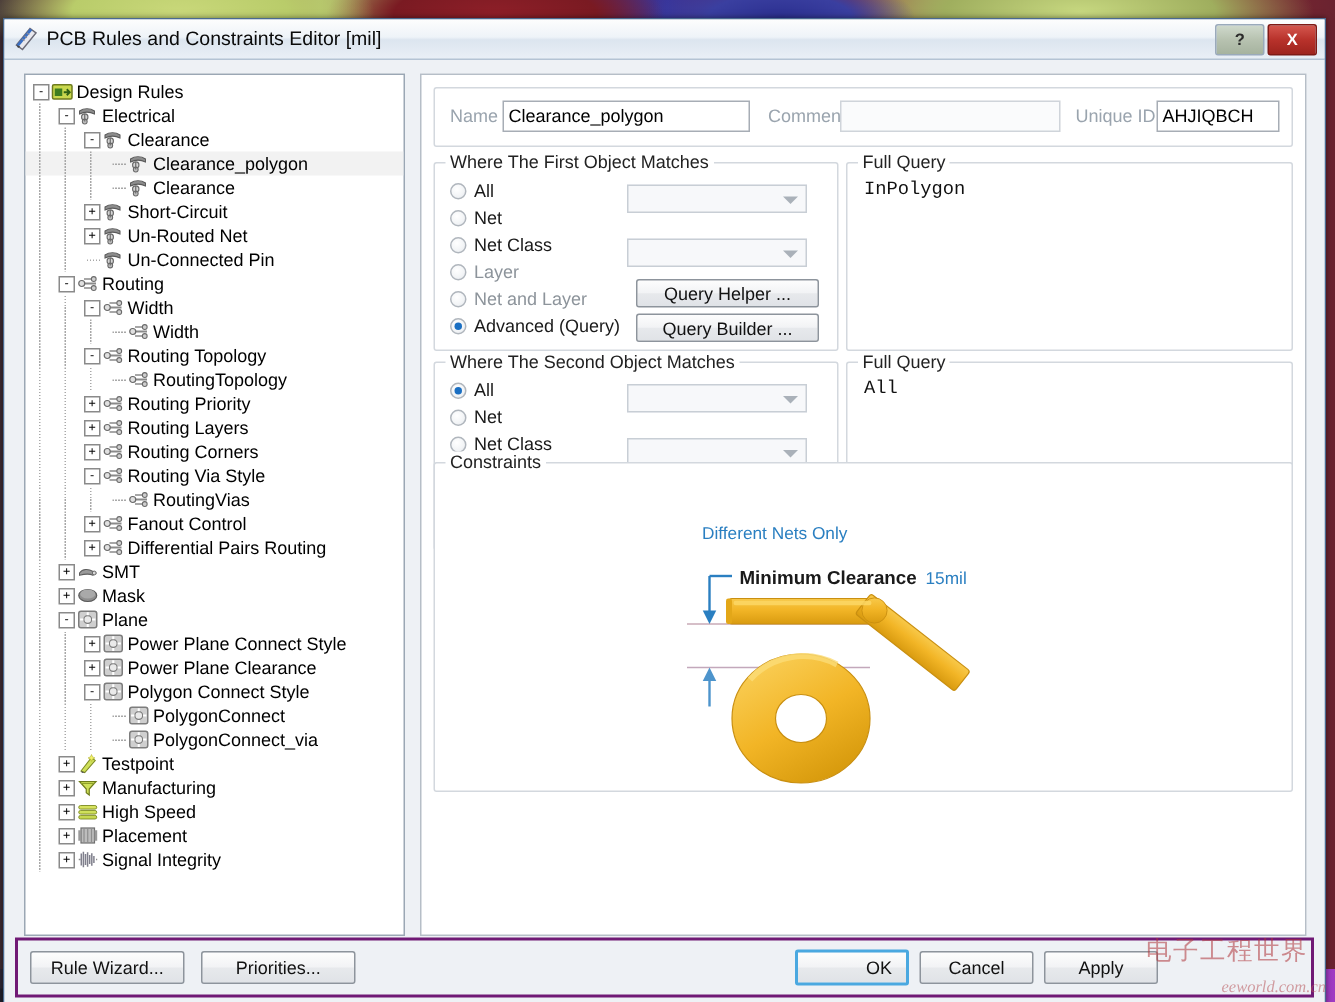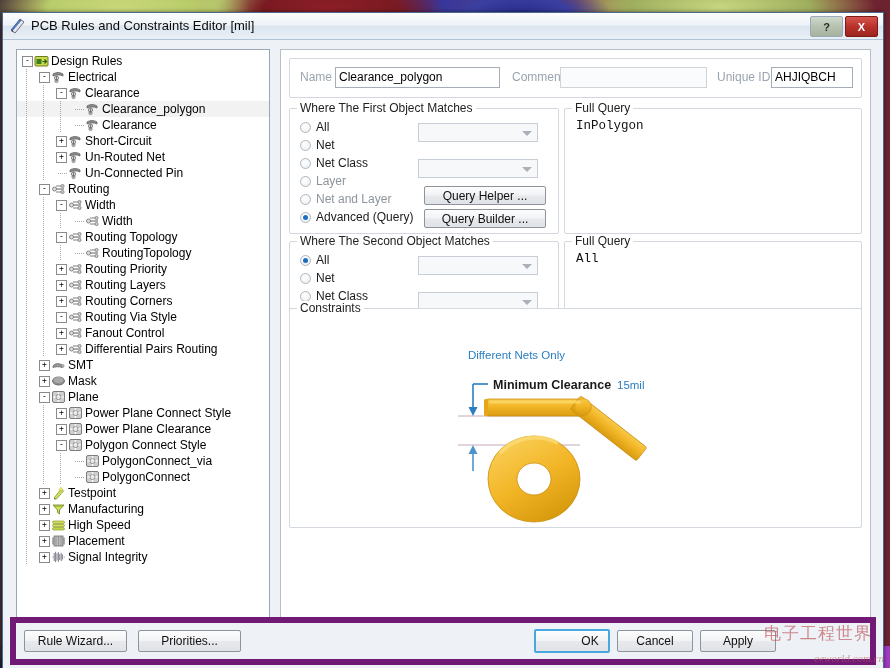--- a/index.html
+++ b/index.html
@@ -157,21 +157,21 @@
   
   #constraints{left:8px;top:258px;width:571px;height:218px;}
   #diag{position:absolute;left:0;top:0;width:100%;height:100%;}
   .diag-t1{fill:#2a7fc1;font-family:"Liberation Sans",sans-serif;font-size:11.5px;}
   .diag-t2{fill:#1a1a1a;font-family:"Liberation Sans",sans-serif;font-size:12.5px;font-weight:bold;}
   .diag-t3{fill:#2a7fc1;font-family:"Liberation Sans",sans-serif;font-size:11.5px;}
 
   
   #bottombar{
     position:absolute;left:7px;right:7px;bottom:6px;height:36px;
-    border:6px solid #701a75;background:#eef1f5;
+    border:2px solid #701a75;background:#eef1f5;
   }
   
   #wm{
     position:absolute;right:2px;bottom:0px;width:140px;height:48px;
     pointer-events:none;opacity:.55;
   }
   #wm .wm-cn{
     position:absolute;right:16px;top:2px;font-size:17px;color:#b0353a;
     font-family:"DejaVu Sans",sans-serif;letter-spacing:1px;white-space:nowrap;
   }
@@ -424,20 +424,35 @@
                 <line x1="5" y1="10" x2="10" y2="10" stroke="#8a8a8a" stroke-width="1.1"></line>
                 <circle cx="3.5" cy="7" r="2" fill="#e0e0e0" stroke="#6a6a6a" stroke-width="0.8"></circle>
                 <circle cx="11.5" cy="4" r="1.6" fill="#cfcfcf" stroke="#6a6a6a" stroke-width="0.7"></circle>
                 <circle cx="11.5" cy="10" r="1.6" fill="#cfcfcf" stroke="#6a6a6a" stroke-width="0.7"></circle>
               </svg></div>
             <span class="lbl" style="left: 68px;">Routing Via Style</span>
           </div>
           <div class="tree-row">
             <div style="position: absolute; left: 9px; top: 0px; width: 1px; height: 16px; background: repeating-linear-gradient(rgb(168, 168, 168) 0px, rgb(168, 168, 168) 1px, transparent 1px, transparent 2px);"></div>
             <div style="position: absolute; left: 26px; top: 0px; width: 1px; height: 16px; background: repeating-linear-gradient(rgb(168, 168, 168) 0px, rgb(168, 168, 168) 1px, transparent 1px, transparent 2px);"></div>
+            <div style="position: absolute; left: 43px; top: 0px; width: 1px; height: 16px; background: repeating-linear-gradient(rgb(168, 168, 168) 0px, rgb(168, 168, 168) 1px, transparent 1px, transparent 2px);"></div>
+            <div style="position: absolute; left: 58px; top: 8px; width: 9px; height: 1px; background: repeating-linear-gradient(to right, rgb(168, 168, 168) 0px, rgb(168, 168, 168) 1px, transparent 1px, transparent 2px);"></div>
+            <div class="ticon" style="left: 68px;"><svg width="15" height="14" viewBox="0 0 15 14">
+                <line x1="2" y1="7" x2="13" y2="7" stroke="#8a8a8a" stroke-width="1.4"></line>
+                <line x1="5" y1="4" x2="10" y2="4" stroke="#8a8a8a" stroke-width="1.1"></line>
+                <line x1="5" y1="10" x2="10" y2="10" stroke="#8a8a8a" stroke-width="1.1"></line>
+                <circle cx="3.5" cy="7" r="2" fill="#e0e0e0" stroke="#6a6a6a" stroke-width="0.8"></circle>
+                <circle cx="11.5" cy="4" r="1.6" fill="#cfcfcf" stroke="#6a6a6a" stroke-width="0.7"></circle>
+                <circle cx="11.5" cy="10" r="1.6" fill="#cfcfcf" stroke="#6a6a6a" stroke-width="0.7"></circle>
+              </svg></div>
+            <span class="lbl" style="left: 85px;">RoutingVias</span>
+          </div>
+          <div class="tree-row">
+            <div style="position: absolute; left: 9px; top: 0px; width: 1px; height: 16px; background: repeating-linear-gradient(rgb(168, 168, 168) 0px, rgb(168, 168, 168) 1px, transparent 1px, transparent 2px);"></div>
+            <div style="position: absolute; left: 26px; top: 0px; width: 1px; height: 16px; background: repeating-linear-gradient(rgb(168, 168, 168) 0px, rgb(168, 168, 168) 1px, transparent 1px, transparent 2px);"></div>
             <div class="expander" style="left: 39px;">+</div>
             <div class="ticon" style="left: 51px;"><svg width="15" height="14" viewBox="0 0 15 14">
                 <line x1="2" y1="7" x2="13" y2="7" stroke="#8a8a8a" stroke-width="1.4"></line>
                 <line x1="5" y1="4" x2="10" y2="4" stroke="#8a8a8a" stroke-width="1.1"></line>
                 <line x1="5" y1="10" x2="10" y2="10" stroke="#8a8a8a" stroke-width="1.1"></line>
                 <circle cx="3.5" cy="7" r="2" fill="#e0e0e0" stroke="#6a6a6a" stroke-width="0.8"></circle>
                 <circle cx="11.5" cy="4" r="1.6" fill="#cfcfcf" stroke="#6a6a6a" stroke-width="0.7"></circle>
                 <circle cx="11.5" cy="10" r="1.6" fill="#cfcfcf" stroke="#6a6a6a" stroke-width="0.7"></circle>
               </svg></div>
             <span class="lbl" style="left: 68px;">Fanout Control</span>
@@ -520,33 +535,33 @@
           <div class="tree-row">
             <div style="position: absolute; left: 9px; top: 0px; width: 1px; height: 16px; background: repeating-linear-gradient(rgb(168, 168, 168) 0px, rgb(168, 168, 168) 1px, transparent 1px, transparent 2px);"></div>
             <div style="position: absolute; left: 26px; top: 0px; width: 1px; height: 16px; background: repeating-linear-gradient(rgb(168, 168, 168) 0px, rgb(168, 168, 168) 1px, transparent 1px, transparent 2px);"></div>
             <div style="position: absolute; left: 43px; top: 0px; width: 1px; height: 16px; background: repeating-linear-gradient(rgb(168, 168, 168) 0px, rgb(168, 168, 168) 1px, transparent 1px, transparent 2px);"></div>
             <div style="position: absolute; left: 58px; top: 8px; width: 9px; height: 1px; background: repeating-linear-gradient(to right, rgb(168, 168, 168) 0px, rgb(168, 168, 168) 1px, transparent 1px, transparent 2px);"></div>
             <div class="ticon" style="left: 68px;"><svg width="15" height="14" viewBox="0 0 15 14">
                 <rect x="1.5" y="1.5" width="12" height="11" rx="1.5" fill="#cfcfcf" stroke="#7d7d7d"></rect>
                 <circle cx="7.5" cy="7" r="2.6" fill="#eaeaea" stroke="#7d7d7d" stroke-width="0.8"></circle>
                 <path d="M7.5 2.2 v2 M7.5 10 v2 M2.4 7 h2.2 M10.4 7 h2.2" stroke="#ffffff" stroke-width="1.4"></path>
               </svg></div>
-            <span class="lbl" style="left: 85px;">PolygonConnect_via</span>
+            <span class="lbl" style="left: 85px;">PolygonConnect</span>
           </div>
           <div class="tree-row">
             <div style="position: absolute; left: 9px; top: 0px; width: 1px; height: 16px; background: repeating-linear-gradient(rgb(168, 168, 168) 0px, rgb(168, 168, 168) 1px, transparent 1px, transparent 2px);"></div>
             <div style="position: absolute; left: 26px; top: 0px; width: 1px; height: 16px; background: repeating-linear-gradient(rgb(168, 168, 168) 0px, rgb(168, 168, 168) 1px, transparent 1px, transparent 2px);"></div>
             <div style="position: absolute; left: 43px; top: 0px; width: 1px; height: 16px; background: repeating-linear-gradient(rgb(168, 168, 168) 0px, rgb(168, 168, 168) 1px, transparent 1px, transparent 2px);"></div>
             <div style="position: absolute; left: 58px; top: 8px; width: 9px; height: 1px; background: repeating-linear-gradient(to right, rgb(168, 168, 168) 0px, rgb(168, 168, 168) 1px, transparent 1px, transparent 2px);"></div>
             <div class="ticon" style="left: 68px;"><svg width="15" height="14" viewBox="0 0 15 14">
                 <rect x="1.5" y="1.5" width="12" height="11" rx="1.5" fill="#cfcfcf" stroke="#7d7d7d"></rect>
                 <circle cx="7.5" cy="7" r="2.6" fill="#eaeaea" stroke="#7d7d7d" stroke-width="0.8"></circle>
                 <path d="M7.5 2.2 v2 M7.5 10 v2 M2.4 7 h2.2 M10.4 7 h2.2" stroke="#ffffff" stroke-width="1.4"></path>
               </svg></div>
-            <span class="lbl" style="left: 85px;">PolygonConnect</span>
+            <span class="lbl" style="left: 85px;">PolygonConnect_via</span>
           </div>
           <div class="tree-row">
             <div style="position: absolute; left: 9px; top: 0px; width: 1px; height: 16px; background: repeating-linear-gradient(rgb(168, 168, 168) 0px, rgb(168, 168, 168) 1px, transparent 1px, transparent 2px);"></div>
             <div class="expander" style="left: 22px;">+</div>
             <div class="ticon" style="left: 34px;"><svg width="15" height="14" viewBox="0 0 15 14">
                 <path d="M3 12 L10 3 L12.5 5 L5.5 13 Z" fill="#cfe05a" stroke="#7e8a22" stroke-width="0.7"></path>
                 <path d="M3 12 L5.5 13 L3.6 13.4 Z" fill="#555"></path>
                 <path d="M10 1 l0.7 1.6 1.6 .7 -1.6 .7 -.7 1.6 -.7 -1.6 -1.6 -.7 1.6 -.7 Z" fill="#f3f36a" stroke="#b0b02a" stroke-width="0.4"></path>
               </svg></div>
             <span class="lbl" style="left: 51px;">Testpoint</span>

